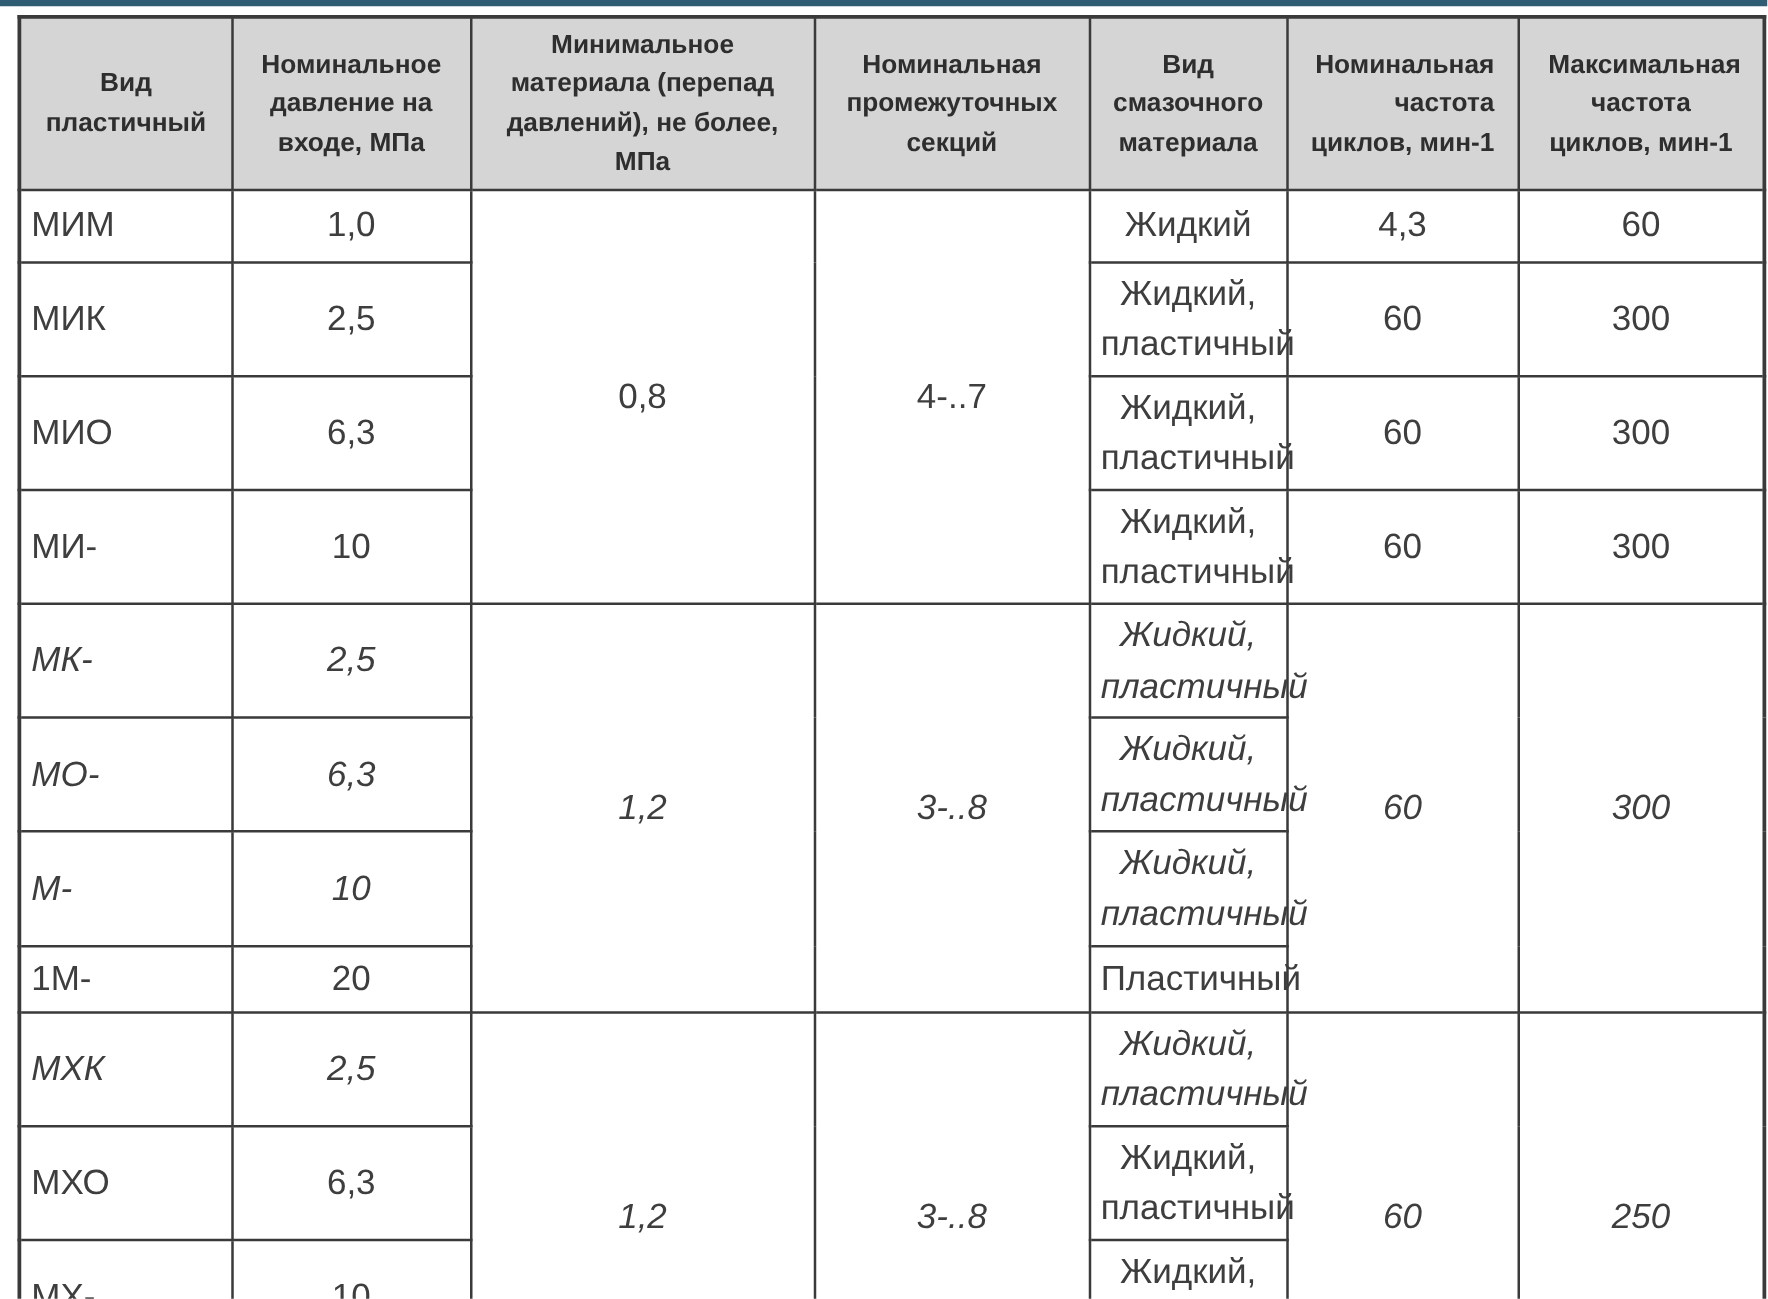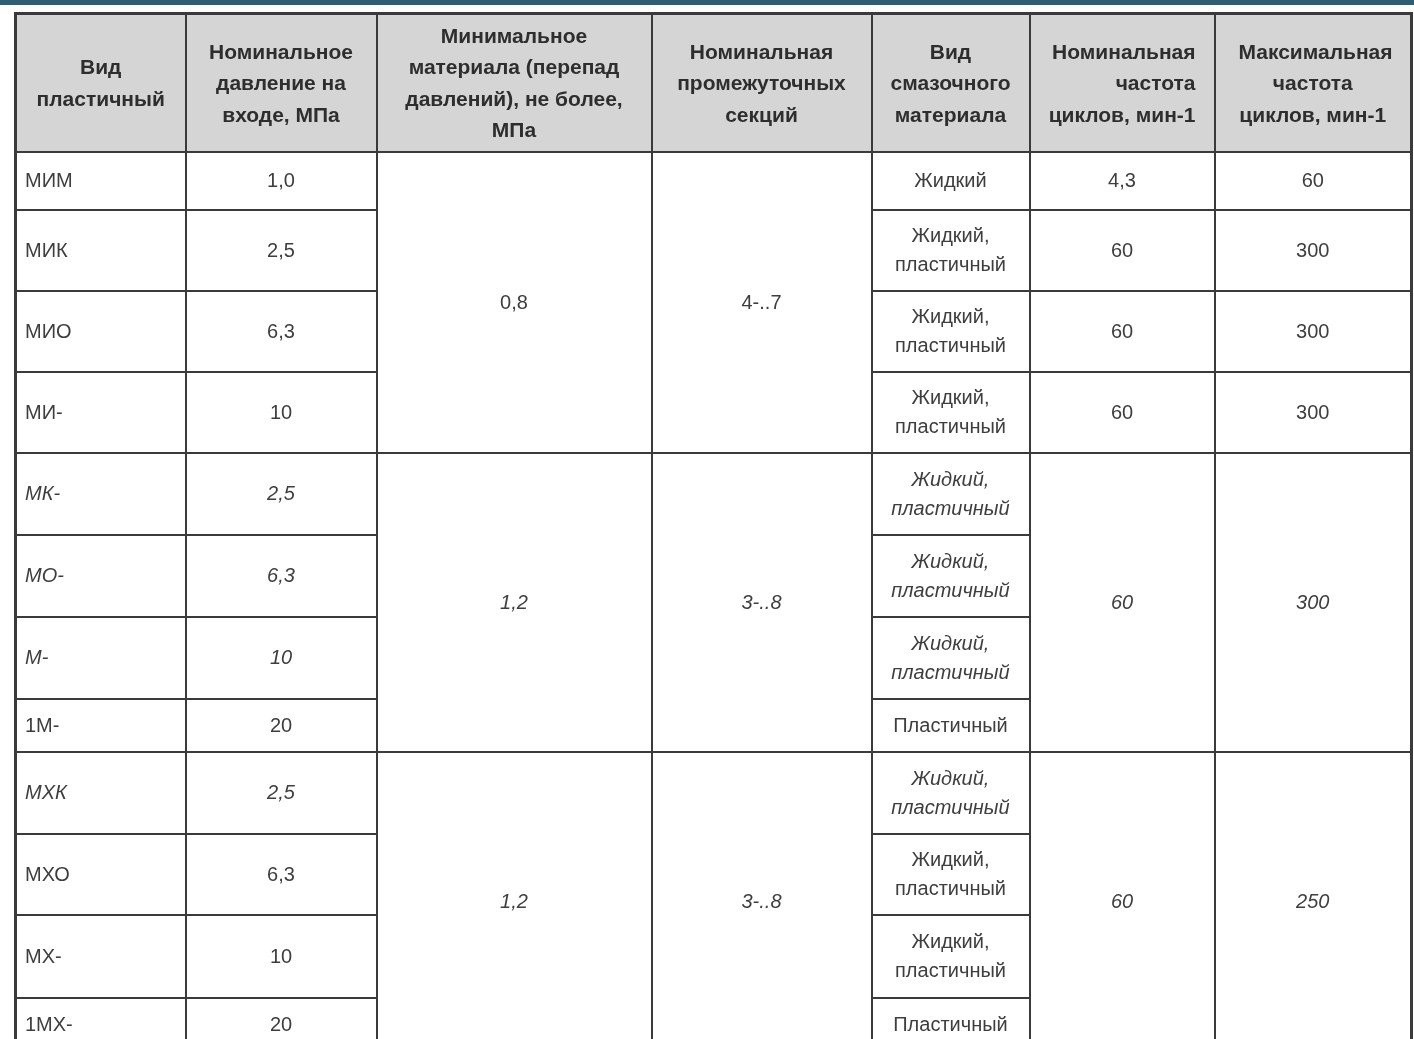--- a/index.html
+++ b/index.html
@@ -41,21 +41,21 @@
     line-height: 1.5;
     height: 138px;
     padding: 0 8px;
   }
   th.h3 { padding: 0 24px; }
   th.h6 { padding: 0 18px; text-align: right; }
   th.h7 { padding: 0 23px; }
   td {
     background: #ffffff;
     color: #3e3e3e;
-    font-size: 20px;
+    font-size: 28px;
     line-height: 1.45;
     padding: 4px 8px;
   }
   td.left { text-align: left; padding-left: 8px; }
   tr.rh58 { height: 58px; }
   tr.rh81 { height: 81px; }
   tr.rh82 { height: 82px; font-style: italic; }
   tr.rh53 { height: 53px; }
   tr.rh83 { height: 83px; }
   tr.rh54 { height: 54px; }

